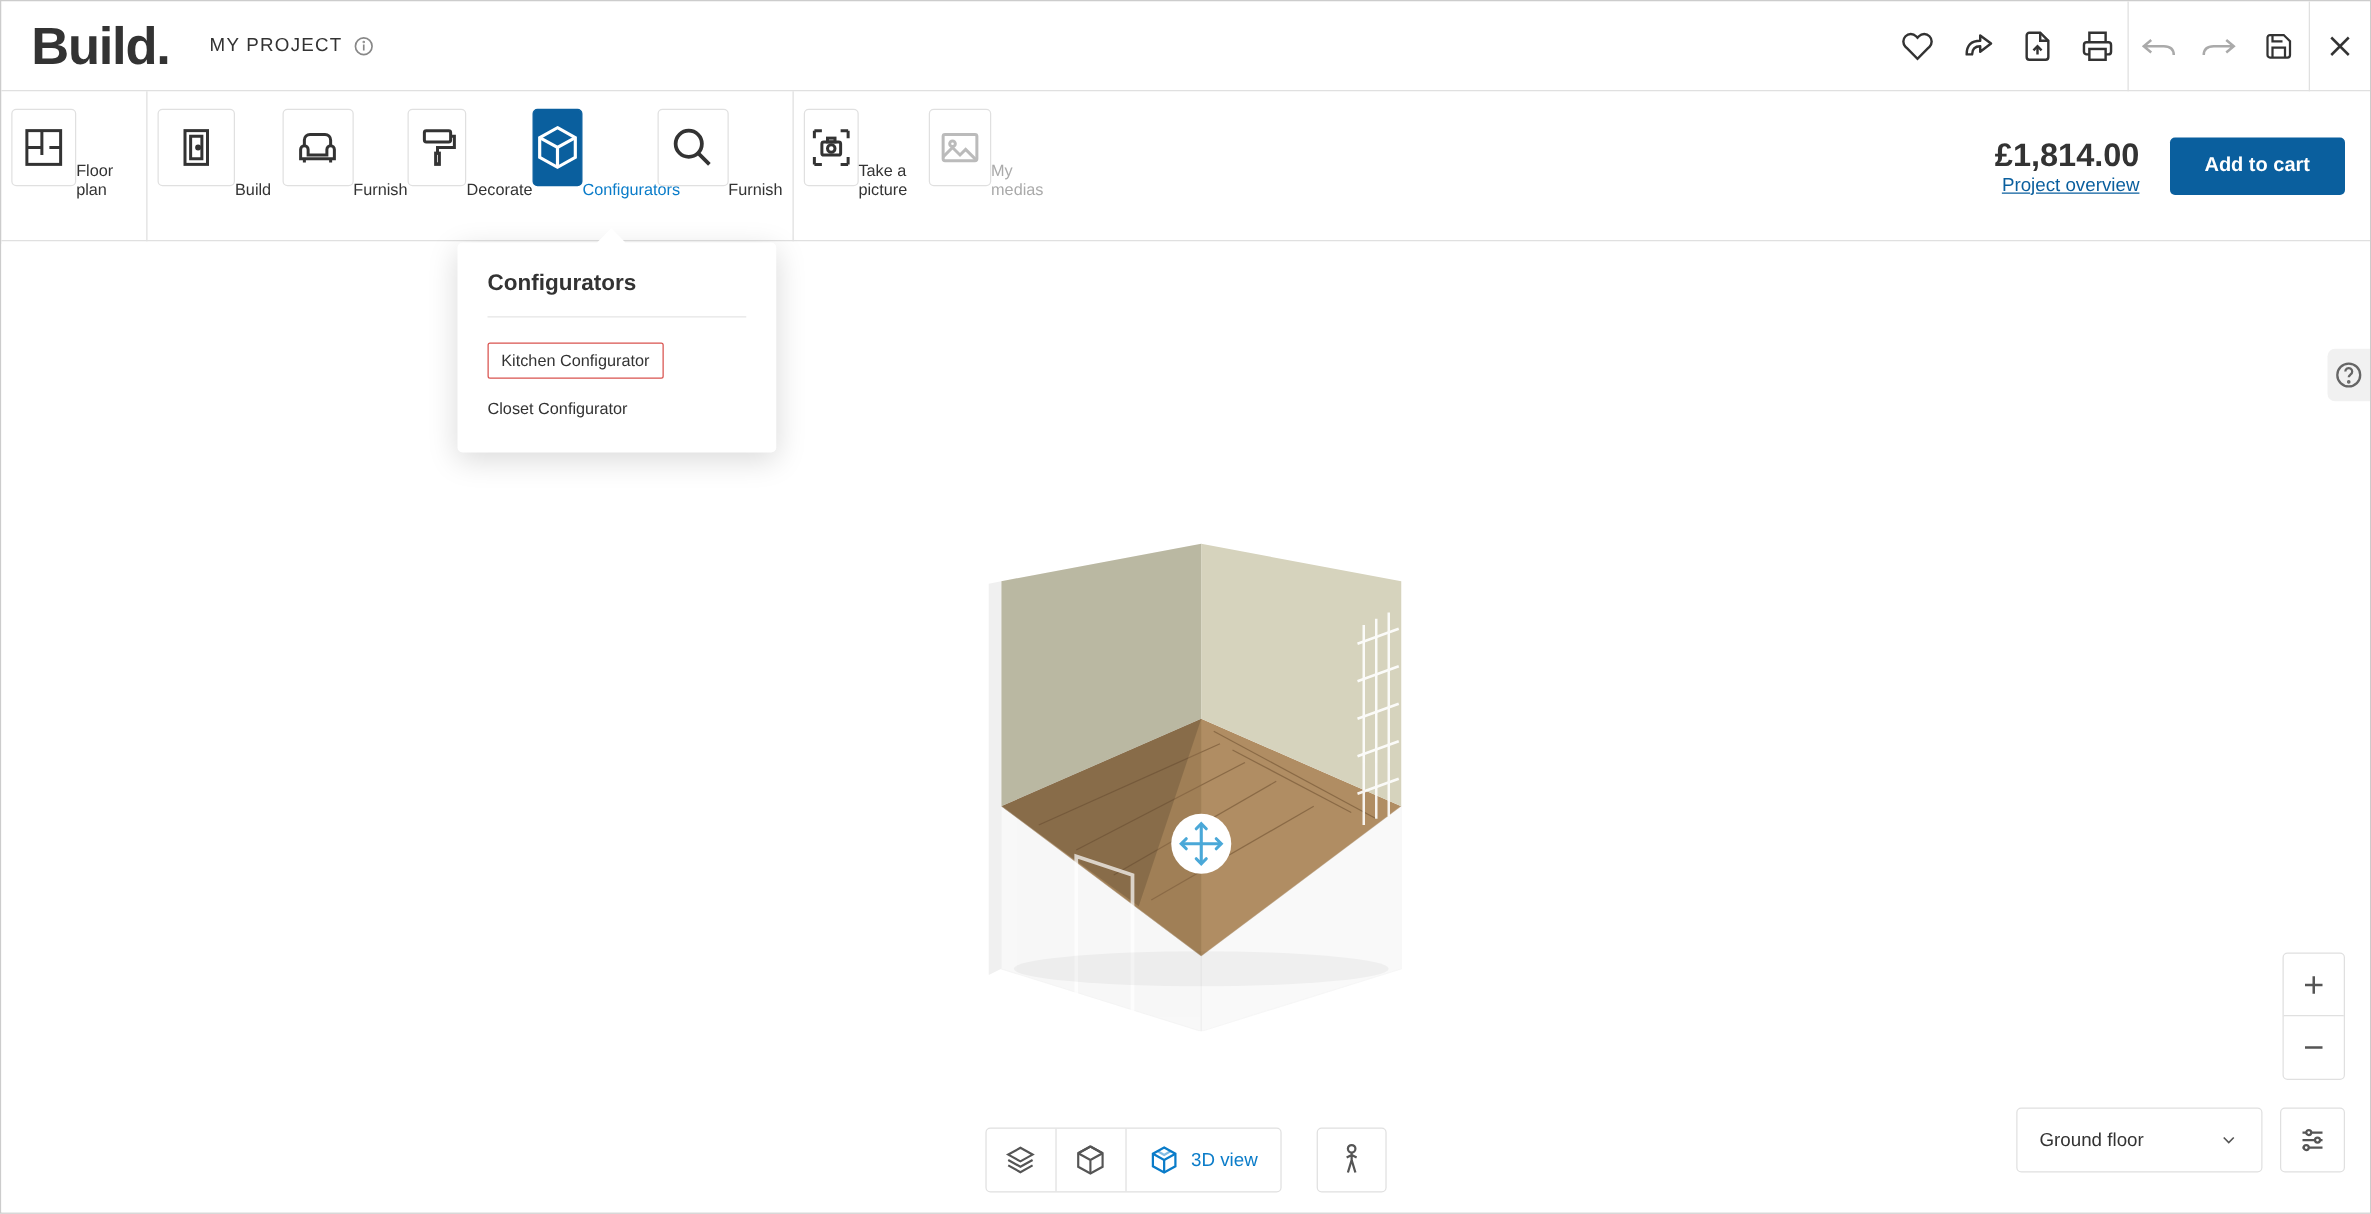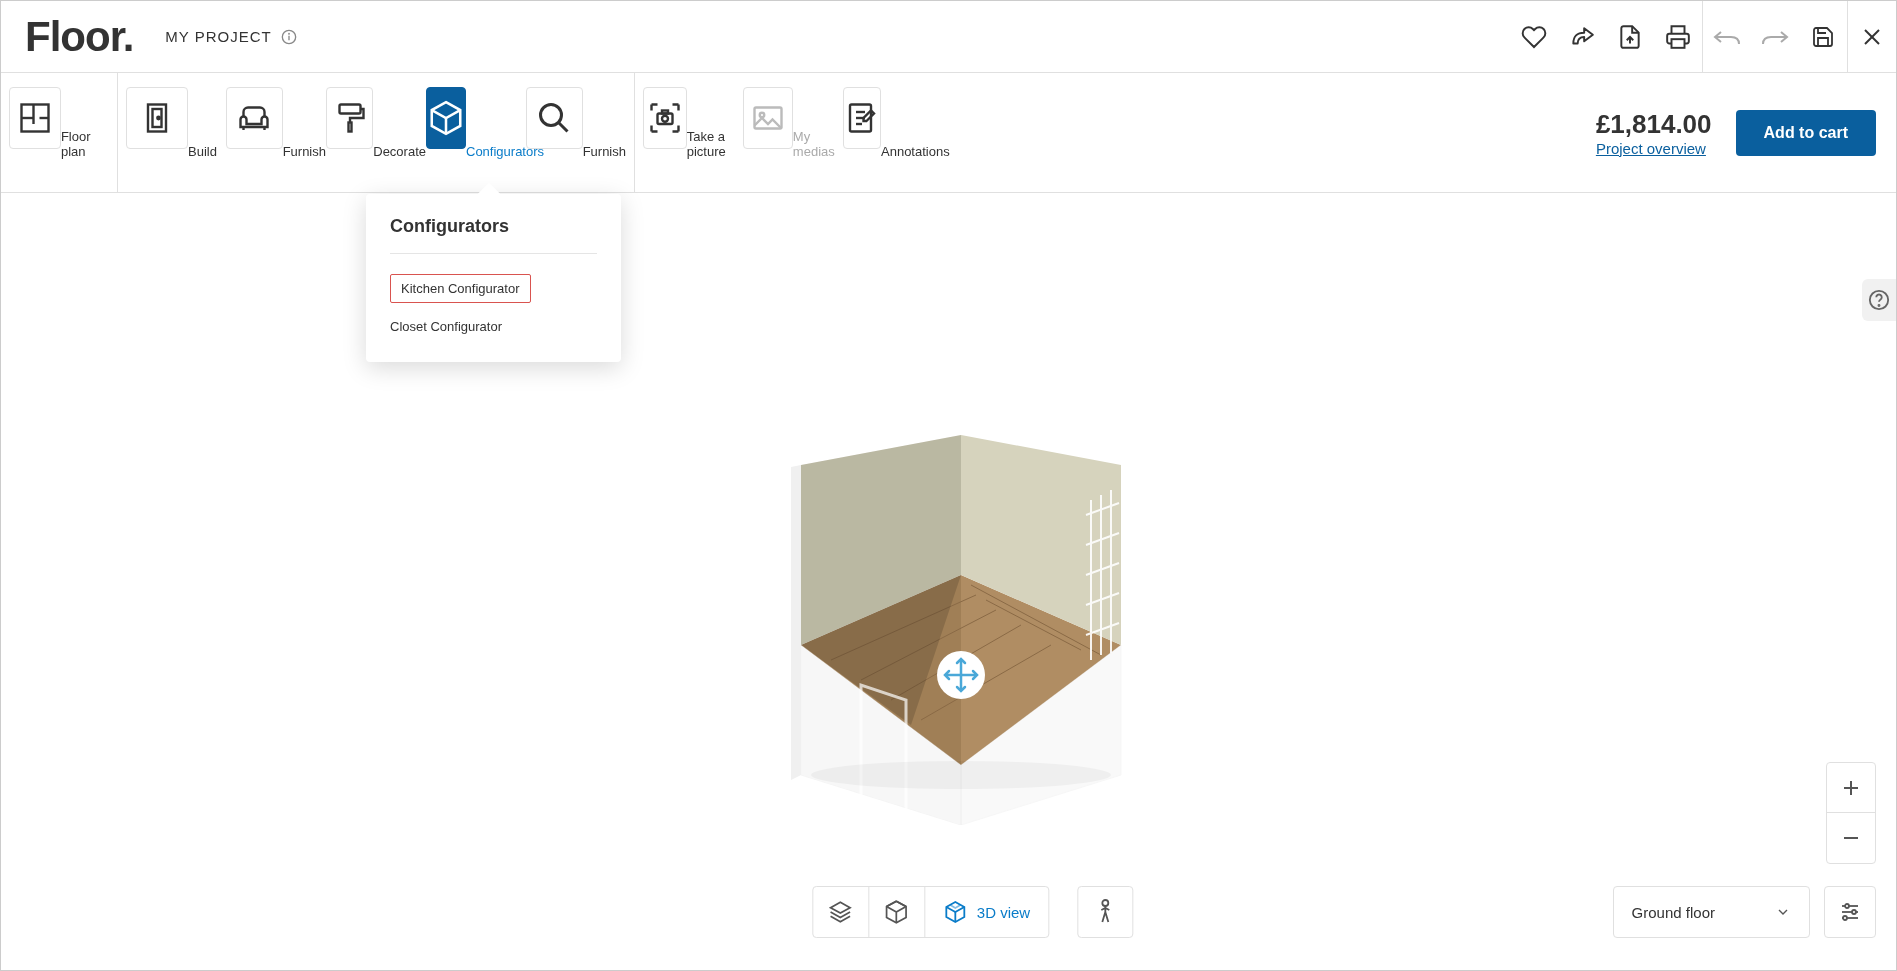--- a/index.html
+++ b/index.html
@@ -16,59 +16,59 @@
 .toolbar { display: flex; align-items: flex-start; height: 120px; border-bottom: 1px solid #e0e0e0; }
 .tool-group { display: flex; height: 100%; padding: 0 8px; align-items: flex-start; }
 .tool-sep { width: 1px; height: 120px; background: #e0e0e0; }
 .tool-btn { width: 100px; display: flex; flex-direction: row; align-items: flex-end; padding-top: 14px; cursor: pointer; }
 .tool-icon-box { width: 62px; height: 62px; border: 1px solid #e0e0e0; border-radius: 4px; display: flex; align-items: center; justify-content: center; margin-bottom: 10px; }
 .tool-icon-box.active { background: #0a5f9e; border-color: #0a5f9e; }
 .tool-label { font-size: 13px; color: #333; }
 .tool-label.active { color: #0a7cc9; }
 .tool-label.disabled { color: #aaa; }
 .toolbar-right { margin-left: auto; display: flex; align-items: center; height: 100%; padding-right: 20px; gap: 24px; }
-.price-block { }
+.price-block { text-align: right; }
 .price { font-size: 26px; font-weight: bold; }
 .overview-link { font-size: 15px; color: #0a5f9e; text-decoration: underline; cursor: pointer; }
 .add-cart-btn { background: #0a5f9e; color: #fff; padding: 14px 28px; font-size: 16px; font-weight: bold; border-radius: 4px; cursor: pointer; border: none; }
 
 .dropdown { position: absolute; top: 193px; left: 365px; width: 255px; background: #fff; box-shadow: 0 6px 24px rgba(0,0,0,0.15); border-radius: 4px; padding: 22px 0 20px 0; }
 .dropdown::before { content: ''; position: absolute; top: -8px; left: 115px; width: 16px; height: 16px; background: #fff; transform: rotate(45deg); }
 .dropdown-title { font-size: 18px; font-weight: bold; padding: 0 24px 16px 24px; }
 .dropdown-divider { height: 1px; background: #e5e5e5; margin: 0 24px 12px 24px; }
 .dropdown-item { padding: 8px 24px; font-size: 13px; cursor: pointer; }
 .dropdown-item.selected .item-inner { border: 1px solid #d9534f; padding: 6px 10px; display: inline-block; border-radius: 2px; }
 
 .canvas-area { position: absolute; top: 194px; left: 0; right: 0; bottom: 0; background: #fff; }
 .room-svg { position: absolute; left: 760px; top: 230px; }
 
 .help-btn { position: absolute; right: 0; top: 278px; width: 34px; height: 42px; background: #f1f1f1; border-radius: 6px 0 0 6px; display: flex; align-items: center; justify-content: center; cursor: pointer; }
 
-.bottom-controls { position: absolute; bottom: 32px; left: 50%; transform: translateX(-50%); display: flex; gap: 28px; margin-left: 24px; }
+.bottom-controls { position: absolute; bottom: 16px; left: 50%; transform: translateX(-50%); display: flex; gap: 28px; }
 .view-segment { display: flex; border: 1px solid #e0e0e0; border-radius: 4px; height: 52px; overflow: hidden; }
 .view-btn { width: 56px; display: flex; align-items: center; justify-content: center; border-right: 1px solid #e0e0e0; cursor: pointer; }
 .view-btn:last-child { border-right: none; }
 .view-btn.active { color: #0a7cc9; width: auto; padding: 0 18px; gap: 10px; font-size: 15px; font-weight: 500; }
 .person-btn { width: 56px; height: 52px; border: 1px solid #e0e0e0; border-radius: 4px; display: flex; align-items: center; justify-content: center; cursor: pointer; }
 
 .zoom-controls { position: absolute; right: 20px; bottom: 106px; border: 1px solid #e0e0e0; border-radius: 4px; width: 50px; }
 .zoom-btn { height: 50px; display: flex; align-items: center; justify-content: center; font-size: 24px; cursor: pointer; color: #555; }
 .zoom-btn:first-child { border-bottom: 1px solid #e0e0e0; }
 
 .floor-row { position: absolute; right: 20px; bottom: 32px; display: flex; gap: 14px; }
 .floor-select { display: flex; align-items: center; gap: 60px; border: 1px solid #e0e0e0; border-radius: 4px; height: 52px; padding: 0 18px; cursor: pointer; font-size: 15px; }
 .settings-btn { width: 52px; height: 52px; border: 1px solid #e0e0e0; border-radius: 4px; display: flex; align-items: center; justify-content: center; cursor: pointer; }
 
 svg { display: block; }
 </style>
 </head>
 <body>
 
 <div class="header">
-  <div class="logo">Floor.</div>
+  <div class="logo">Build.</div>
   <span class="project-name">MY PROJECT</span>
   <span class="info-icon-h">
     <svg width="16" height="16" viewBox="0 0 24 24" fill="none" stroke="#888" stroke-width="2">
         <circle cx="12" cy="12" r="10"></circle>
         <line x1="12" y1="10" x2="12" y2="17"></line>
         <circle cx="12" cy="7" r="0.5" fill="#888"></circle>
       </svg>
   </span>
   <div class="header-right">
     <div class="header-icon-btn">
@@ -206,32 +206,20 @@
     </div>
     <div class="tool-btn">
       <div class="tool-icon-box">
         <svg width="36" height="36" viewBox="0 0 24 24" fill="none" stroke="#bbb" stroke-width="1.6">
             <rect x="3" y="5" width="18" height="14" rx="1"></rect>
             <circle cx="8" cy="10" r="1.5"></circle>
             <path d="M3 17l5-5 4 4 3-3 6 6"></path>
           </svg>
       </div>
       <span class="tool-label disabled">My medias</span>
-    </div>
-    <div class="tool-btn">
-      <div class="tool-icon-box">
-        <svg width="36" height="36" viewBox="0 0 24 24" fill="none" stroke="#333" stroke-width="1.6">
-            <rect x="4" y="3" width="14" height="18" rx="1"></rect>
-            <line x1="8" y1="8" x2="14" y2="8"></line>
-            <line x1="8" y1="12" x2="14" y2="12"></line>
-            <line x1="8" y1="16" x2="12" y2="16"></line>
-            <path d="M15 14l5-5-2-2-5 5v2h2z"></path>
-          </svg>
-      </div>
-      <span class="tool-label">Annotations</span>
     </div>
   </div>
 
   <div class="toolbar-right">
     <div class="price-block">
       <div class="price">£1,814.00</div>
       <div class="overview-link">Project overview</div>
     </div>
     <button class="add-cart-btn">Add to cart</button>
   </div>

